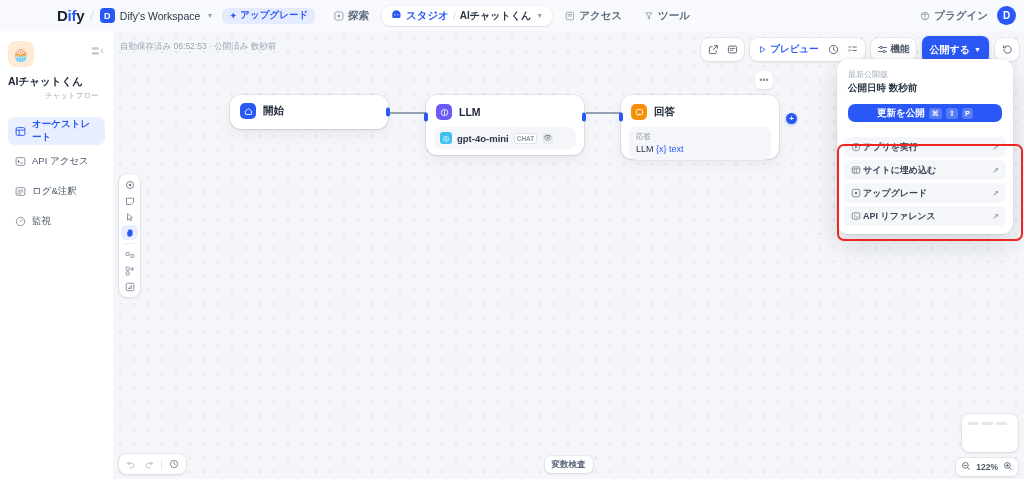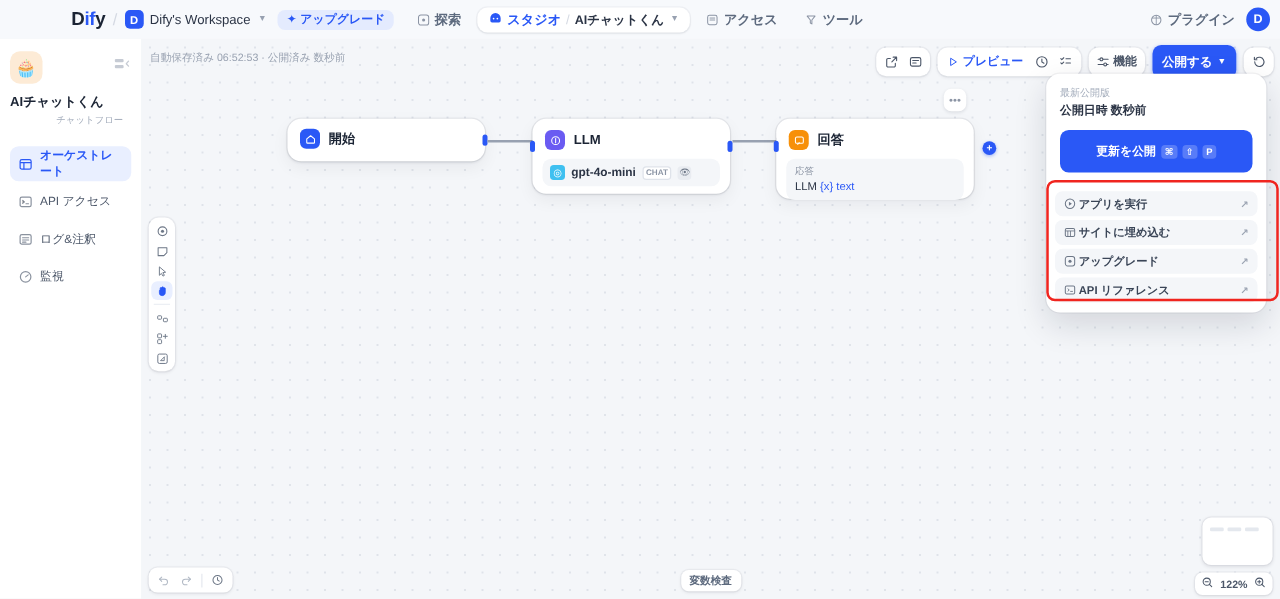--- a/index.html
+++ b/index.html
@@ -129,21 +129,21 @@
   .pub-panel {
     position: absolute; top: 28px; right: 11px; width: 176px;
     background: #fff; border-radius: 11px;
     box-shadow: 0 10px 26px rgba(16,24,40,.14), 0 0 0 1px rgba(16,24,40,.05);
     z-index: 40; overflow: hidden;
   }
   .pub-top { padding: 10px 11px 9px; }
   .pub-label { font-size: 8px; color: #a3acbb; }
   .pub-date { margin-top: 2px; font-size: 9.5px; color: #2b3445; font-weight: 600; }
   .pub-cta {
-    margin-top: 9px; height: 34px; border-radius: 7px; background: #2a58f6;
+    margin-top: 9px; height: 18px; border-radius: 7px; background: #2a58f6;
     color: #fff; font-size: 9.5px; font-weight: 700;
     display: flex; align-items: center; justify-content: center; gap: 4px;
   }
   .kbd {
     background: rgba(255,255,255,.22); border-radius: 3px;
     font-size: 7.5px; padding: 1px 3px; font-weight: 700;
   }
   .pub-list { padding: 6px 7px 8px; display: flex; flex-direction: column; gap: 3px; }
   .pub-row {
     height: 20px; border-radius: 6px; background: #f4f6f9;

